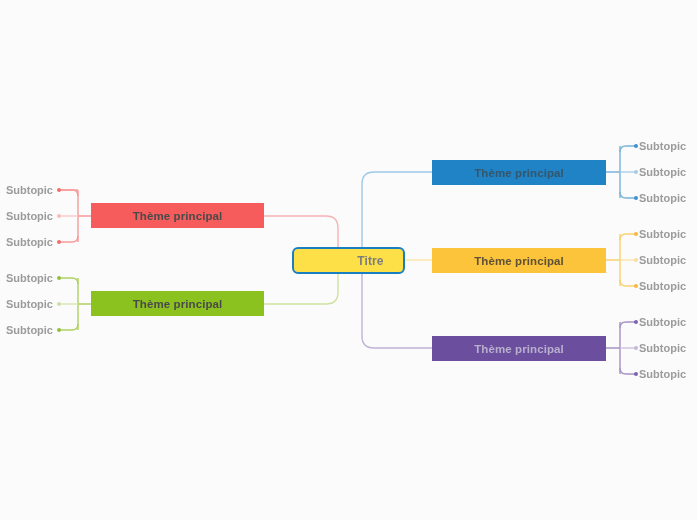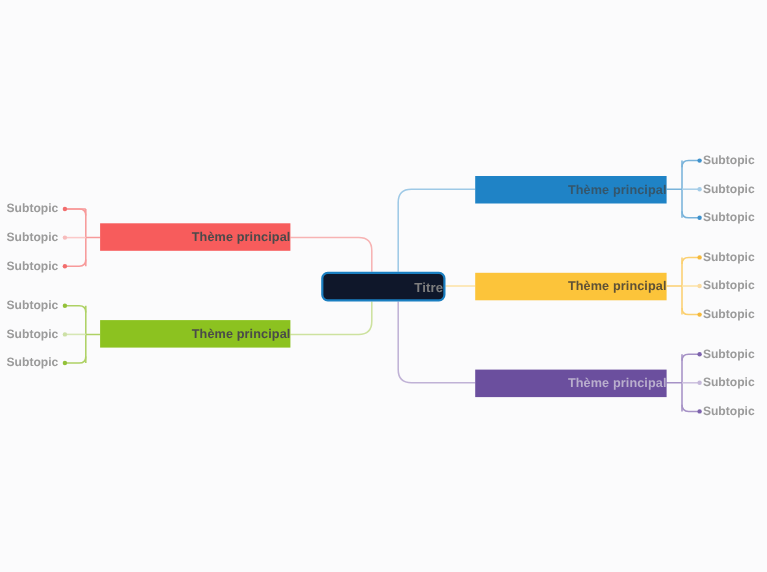--- a/index.html
+++ b/index.html
@@ -20,32 +20,32 @@
   #wires {
     position: absolute;
     left: 0; top: 0;
     width: 697px; height: 520px;
     pointer-events: none;
   }
   .node {
     position: absolute;
     display: flex;
     align-items: center;
-    justify-content: flex-end;
+    justify-content: center;
     font-size: 11.5px;
     font-weight: bold;
     letter-spacing: 0.1px;
     white-space: nowrap;
   }
   .root-node {
     left: 292px;
     top: 247px;
     width: 113px;
     height: 27px;
-    background: #0f172a;
+    background: #fde047;
     border: 2px solid #1a7fc1;
     border-radius: 6px;
     color: #7d7d7d;
     font-size: 12px;
     padding-left: 44px;
   }
   .theme-node {
     height: 25px;
     color: #4a4a4a;
   }

